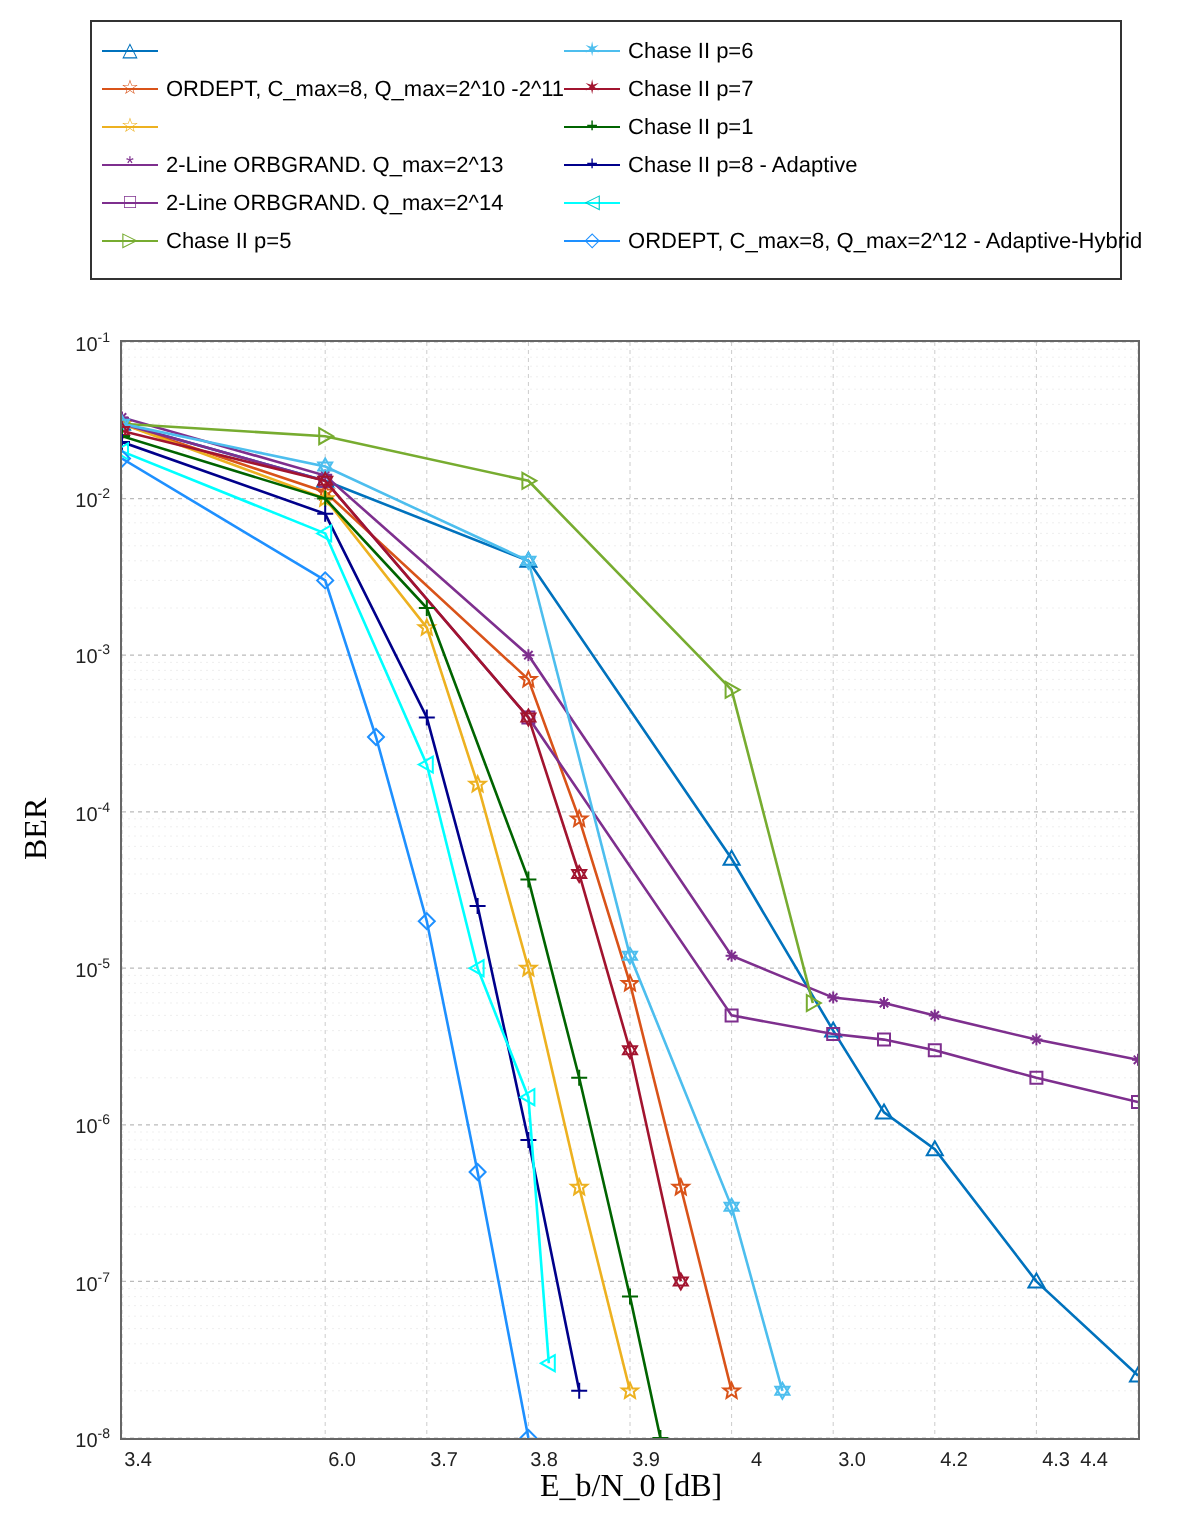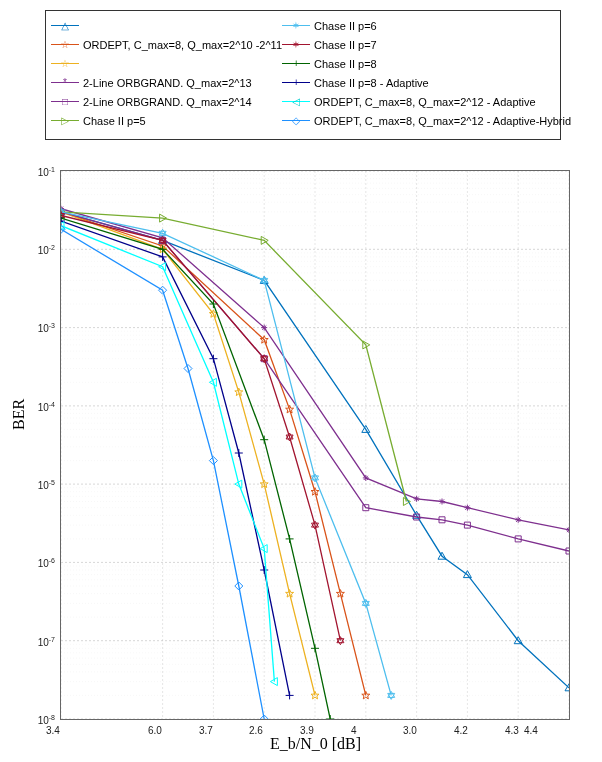--- a/index.html
+++ b/index.html
@@ -10,21 +10,21 @@
 .lg-mark{display:inline-flex;width:28px;height:14px;margin-right:4px;align-items:center;justify-content:center;flex:0 0 28px}
 .lg-line{height:1.2px;width:28px;position:relative}
 .lg-sym{position:absolute;left:50%;top:50%;transform:translate(-50%,-50%);font-size:10px;line-height:1}
 .plot-area{position:absolute;left:60px;top:170px;width:510px;height:550px;border:1px solid #666;background:#fff;box-sizing:border-box}
 svg{position:absolute;inset:0}
 .axis-label{position:absolute;font-size:16px;font-family:"Times New Roman",serif}
 .ylabel{left:10px;top:430px;transform:rotate(-90deg);transform-origin:left top}
 .xlabel{left:270px;top:735px}
 .tick-label{position:absolute;font-size:10px;color:#222}
 .ytick{left:25px;text-align:right;width:30px}
-.xtick{top:725px;text-align:left;width:30px}
+.xtick{top:725px;text-align:right;width:30px}
 sup{font-size:7px}
 </style>
 </head>
 <body>
 <div class="figure">
 
 <div class="legend-box">
  <div class="legend-col">
   <div class="legend-item">
           <span class="lg-mark">
@@ -89,37 +89,36 @@
             </span>
           </span>
           <span>Chase II p=7</span>
         </div>
   <div class="legend-item">
           <span class="lg-mark">
             <span class="lg-line" style="background:#006400">
               <span class="lg-sym" style="color:#006400">+</span>
             </span>
           </span>
-          <span>Chase II p=8</span>
+          <span>Chase II p=1</span>
         </div>
   <div class="legend-item">
           <span class="lg-mark">
             <span class="lg-line" style="background:#00008B">
               <span class="lg-sym" style="color:#00008B">+</span>
             </span>
           </span>
           <span>Chase II p=8 - Adaptive</span>
         </div>
   <div class="legend-item">
           <span class="lg-mark">
             <span class="lg-line" style="background:#00FFFF">
               <span class="lg-sym" style="color:#00cccc">◁</span>
             </span>
           </span>
-          <span>ORDEPT, C_max=8, Q_max=2^12 - Adaptive</span>
         </div>
   <div class="legend-item">
           <span class="lg-mark">
             <span class="lg-line" style="background:#1E90FF">
               <span class="lg-sym" style="color:#1E90FF">◇</span>
             </span>
           </span>
           <span>ORDEPT, C_max=8, Q_max=2^12 - Adaptive-Hybrid</span>
         </div>
  </div>
@@ -481,21 +480,21 @@
 <div class="tick-label ytick" style="top:322px">10<sup>-3</sup></div>
 <div class="tick-label ytick" style="top:401px">10<sup>-4</sup></div>
 <div class="tick-label ytick" style="top:479px">10<sup>-5</sup></div>
 <div class="tick-label ytick" style="top:557px">10<sup>-6</sup></div>
 <div class="tick-label ytick" style="top:636px">10<sup>-7</sup></div>
 <div class="tick-label ytick" style="top:714px">10<sup>-8</sup></div>
 
 <div class="tick-label xtick" style="left:46px">3.4</div>
 <div class="tick-label xtick" style="left:148px">6.0</div>
 <div class="tick-label xtick" style="left:199px">3.7</div>
-<div class="tick-label xtick" style="left:249px">2.6</div>
+<div class="tick-label xtick" style="left:249px">3.8</div>
 <div class="tick-label xtick" style="left:300px">3.9</div>
 <div class="tick-label xtick" style="left:351px">4</div>
 <div class="tick-label xtick" style="left:403px">3.0</div>
 <div class="tick-label xtick" style="left:454px">4.2</div>
 <div class="tick-label xtick" style="left:505px">4.3</div>
 <div class="tick-label xtick" style="left:524px">4.4</div>
 
 </div>
 
 </body></html>

